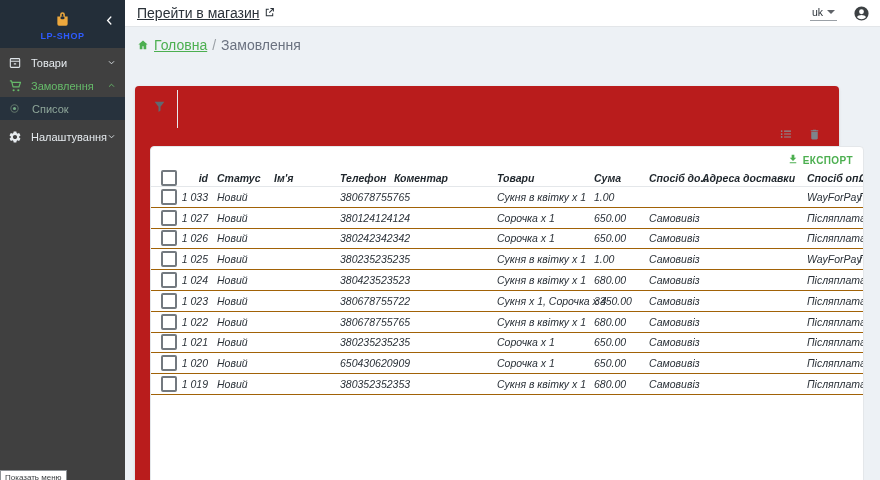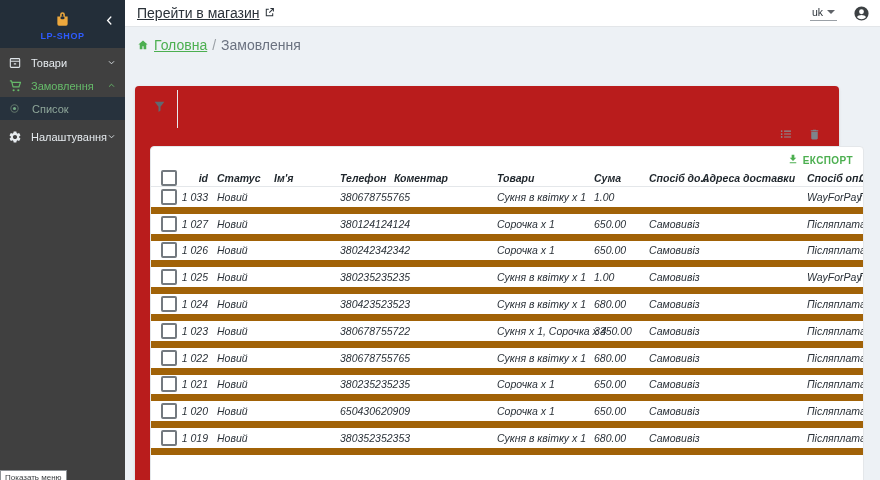--- a/index.html
+++ b/index.html
@@ -41,21 +41,21 @@
   .filter-divider{position:absolute;left:42px;top:4px;height:38px;border-left:1px solid #e8eaed;}
   .card-tools{position:absolute;right:18px;top:41px;display:flex;align-items:center;gap:15px;}
   .tool-btn{cursor:pointer;display:flex;align-items:center;}
 
   
   .table-card{position:absolute;left:15px;top:60px;width:714px;height:342px;border:1px solid #e4e7ea;border-radius:4px;background:#fff;box-sizing:border-box;display:flex;flex-direction:column;overflow:hidden;}
   .export-row{height:20px;display:flex;justify-content:flex-end;align-items:center;padding:3px 10px 0 0;flex-shrink:0;}
   .export-btn{display:flex;align-items:center;gap:4px;color:#4caf50;font-size:10px;font-weight:bold;letter-spacing:.4px;cursor:pointer;}
   .thead,.trow{display:flex;align-items:center;flex-wrap:nowrap;flex-shrink:0;font-style:italic;}
   .thead{height:16px;border-bottom:1px solid #e4e7ea;}
-  .trow{height:19.8px;border-bottom:7px solid #a16207;cursor:pointer;}
+  .trow{height:19.8px;border-bottom:1px solid #a16207;cursor:pointer;}
   .cell{font-size:10.5px;color:#2a3138;white-space:nowrap;flex-shrink:0;overflow:visible;box-sizing:border-box;}
   .cell.th{font-weight:bold;color:#1f262c;}
   .c-check{width:27px;padding-left:10px;display:flex;align-items:center;}
   .c-id{width:30px;text-align:right;}
   .c-status{width:66px;padding-left:9px;}
   .c-name{width:66px;}
   .c-phone{width:54px;}
   .c-comment{width:103px;}
   .c-products{width:97px;}
   .c-sum{width:55px;}

